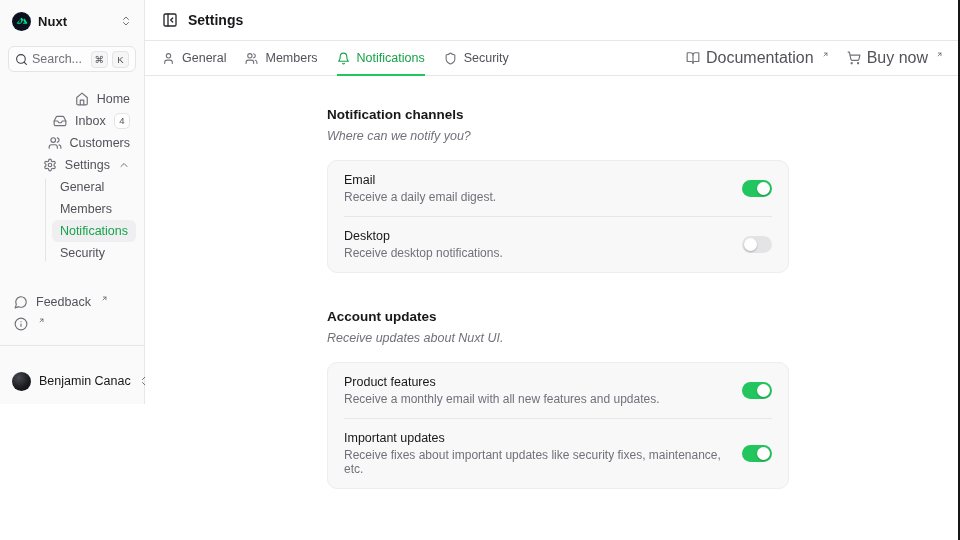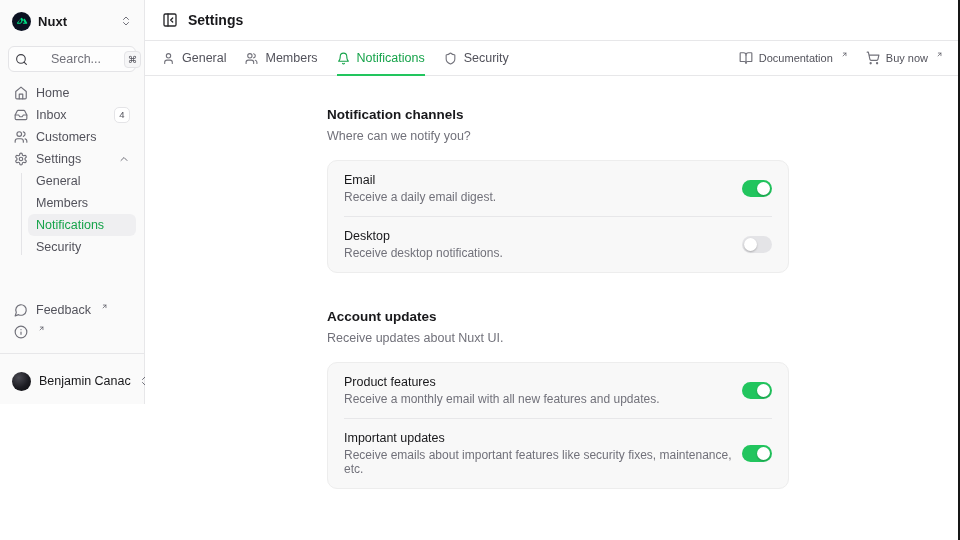--- a/index.html
+++ b/index.html
@@ -20,31 +20,31 @@
   }
   .ws-row { display:flex; align-items:center; gap:7px; padding:2px 4px; height:26px; border-radius:6px; cursor:pointer; }
   .ws-logo { width:19px; height:19px; border-radius:50%; background:#0b1121; display:flex; align-items:center; justify-content:center; flex:0 0 19px; }
   .ws-logo svg { width:12px; height:12px; display:block; }
   .ws-name { font-size:13px; font-weight:700; color:#18181b; flex:1; letter-spacing:.1px; }
   .chevrons-updown { color:#71717a; display:flex; }
   .chevrons-updown svg { width:12px; height:12px; }
 
   .searchbox {
     margin-top:12px; height:26px; border:1px solid #e4e4e7; border-radius:6px;
-    background:#fdfdfd; display:flex; align-items:center; gap:23px; padding:0 6px; cursor:text;
+    background:#fdfdfd; display:flex; align-items:center; gap:4px; padding:0 6px; cursor:text;
   }
   .searchbox .s-icon { color:#3f3f46; display:flex; }
   .searchbox .s-icon svg { width:13px; height:13px; }
   .searchbox .s-text { font-size:12.5px; color:#71717a; flex:1; }
   .kbd {
     min-width:17px; height:17px; border:1px solid #e4e4e7; border-radius:4px; background:#f6f6f7;
     font-size:9.5px; color:#52525b; display:flex; align-items:center; justify-content:center; padding:0 3px;
   }
 
-  nav.side-nav { margin-top:10px; display:flex; flex-direction:column; }
+  nav.side-nav { margin-top:16px; display:flex; flex-direction:column;align-items:flex-end; }
   .nav-item {
     display:flex; align-items:center; gap:8px; height:22px; padding:0 6px;
     border-radius:6px; color:#52525b; font-size:12.5px; font-weight:500; cursor:pointer;
   }
   .nav-item .n-icon { display:flex; color:#71717a; }
   .nav-item .n-icon svg { width:14px; height:14px; }
   .nav-badge {
     margin-left:auto; border:1px solid #e4e4e7; background:#ffffff; border-radius:5px;
     font-size:9.5px; color:#52525b; padding:1px 4.5px; line-height:1.2; font-weight:500;
   }
@@ -54,21 +54,21 @@
   .subnav { position:relative; padding-left:20px; display:flex; flex-direction:column; }
   .subnav::before { content:""; position:absolute; left:13px; top:3px; bottom:3px; width:1px; background:#e4e4e7; }
   .sub-item {
     display:flex; align-items:center; height:22px; padding:0 8px; border-radius:6px;
     color:#52525b; font-size:12.5px; font-weight:500; cursor:pointer;
   }
   .sub-item.active { background:#efeff1; color:#16a34a; }
 
   .side-footer { margin-top:auto; display:flex; flex-direction:column; padding-bottom:4px; }
   .side-divider { margin:6px -8px 0; border-top:1px solid #e7e7e9; }
-  .user-row { display:flex; align-items:center; gap:8px; padding:0 4px; height:30px; margin-top:12px; cursor:pointer; }
+  .user-row { display:flex; align-items:center; gap:8px; padding:0 4px; height:30px; margin-top:20px; cursor:pointer; }
   .avatar { width:19px; height:19px; border-radius:50%; flex:0 0 19px;
     background:radial-gradient(circle at 35% 30%, #4a4a52 0%, #1c1c22 55%, #0a0a0d 100%); }
   .user-name { font-size:12.5px; font-weight:500; color:#18181b; flex:1; white-space:nowrap; }
 
   .ext-arrow { display:inline-flex; color:inherit; margin-left:2px; transform:translateY(-4px); }
   .ext-arrow svg { width:7px; height:7px; }
 
   
   .main { flex:1; min-width:0; display:flex; flex-direction:column; background:#fff; }
   .topbar { height:41px; flex:0 0 41px; border-bottom:1px solid #e7e7e9; display:flex; align-items:center; gap:10px; padding:0 17px; }
@@ -77,30 +77,30 @@
   .page-title { font-size:14px; font-weight:700; color:#18181b; }
 
   .tabbar { height:35px; flex:0 0 35px; border-bottom:1px solid #e7e7e9; display:flex; align-items:stretch; padding:0 17px; gap:19px; }
   .tab { position:relative; display:flex; align-items:center; gap:7px; font-size:12.5px; font-weight:500; color:#52525b; cursor:pointer; }
   .tab .t-icon { display:flex; color:#71717a; }
   .tab .t-icon svg { width:13px; height:13px; }
   .tab.active { color:#16a34a; }
   .tab.active .t-icon { color:#16a34a; }
   .tab.active::after { content:""; position:absolute; left:0; right:0; bottom:-1px; height:2px; background:#22c55e; }
   .tab-links { margin-left:auto; display:flex; gap:18px; }
-  .tab-link { display:flex; align-items:center; gap:6px; font-size:11px; font-weight:500; color:#52525b; cursor:pointer; }
+  .tab-link { display:flex; align-items:center; gap:6px; font-size:16px; font-weight:500; color:#52525b; cursor:pointer; }
   .tab-link .t-icon { display:flex; color:#71717a; }
   .tab-link .t-icon svg { width:14px; height:14px; }
 
   .content { flex:1; overflow:hidden; position:relative; }
   .content-col { position:absolute; left:182px; top:31px; width:462px; }
 
   .section { margin:0 0 36px; }
   .section-title { font-size:13.5px; font-weight:700; color:#18181b; margin:0 0 7px; }
-  .section-desc { font-size:12.5px; color:#71717a; margin:0 0 17px; }
+  .section-desc { font-size:12.5px; color:#71717a; margin:0 0 17px;font-style:italic; }
 
   .card { background:#f8f8f8; border:1px solid #ededed; border-radius:10px; padding:0 16px; }
   .row { display:flex; align-items:center; padding:12px 0; }
   .row + .row { border-top:1px solid #e7e7e9; }
   .row-text { flex:1; min-width:0; }
   .row-title { font-size:12.5px; font-weight:500; color:#18181b; margin-bottom:3px; }
   .row-desc { font-size:12px; color:#71717a; }
 
   .toggle { position:relative; width:30px; height:17px; border-radius:999px; background:#e4e4e7; border:none; padding:0; cursor:pointer; flex:0 0 30px; }
   .toggle .knob { position:absolute; top:2px; left:2px; width:13px; height:13px; border-radius:50%; background:#fff; box-shadow:0 1px 2px rgba(0,0,0,.25); }
@@ -423,21 +423,21 @@
                 <div class="row-title">Product features</div>
                 <div class="row-desc">Receive a monthly email with all new features and updates.</div>
               </div>
               <button class="toggle on">
                   <span class="knob"></span>
                 </button>
             </div>
             <div class="row">
               <div class="row-text">
                 <div class="row-title">Important updates</div>
-                <div class="row-desc">Receive emails about important features like security fixes, maintenance, etc.</div>
+                <div class="row-desc">Receive fixes about important updates like security fixes, maintenance, etc.</div>
               </div>
               <button class="toggle on">
                   <span class="knob"></span>
                 </button>
             </div>
           </div>
         </div>
 
       </div>
     </div>

